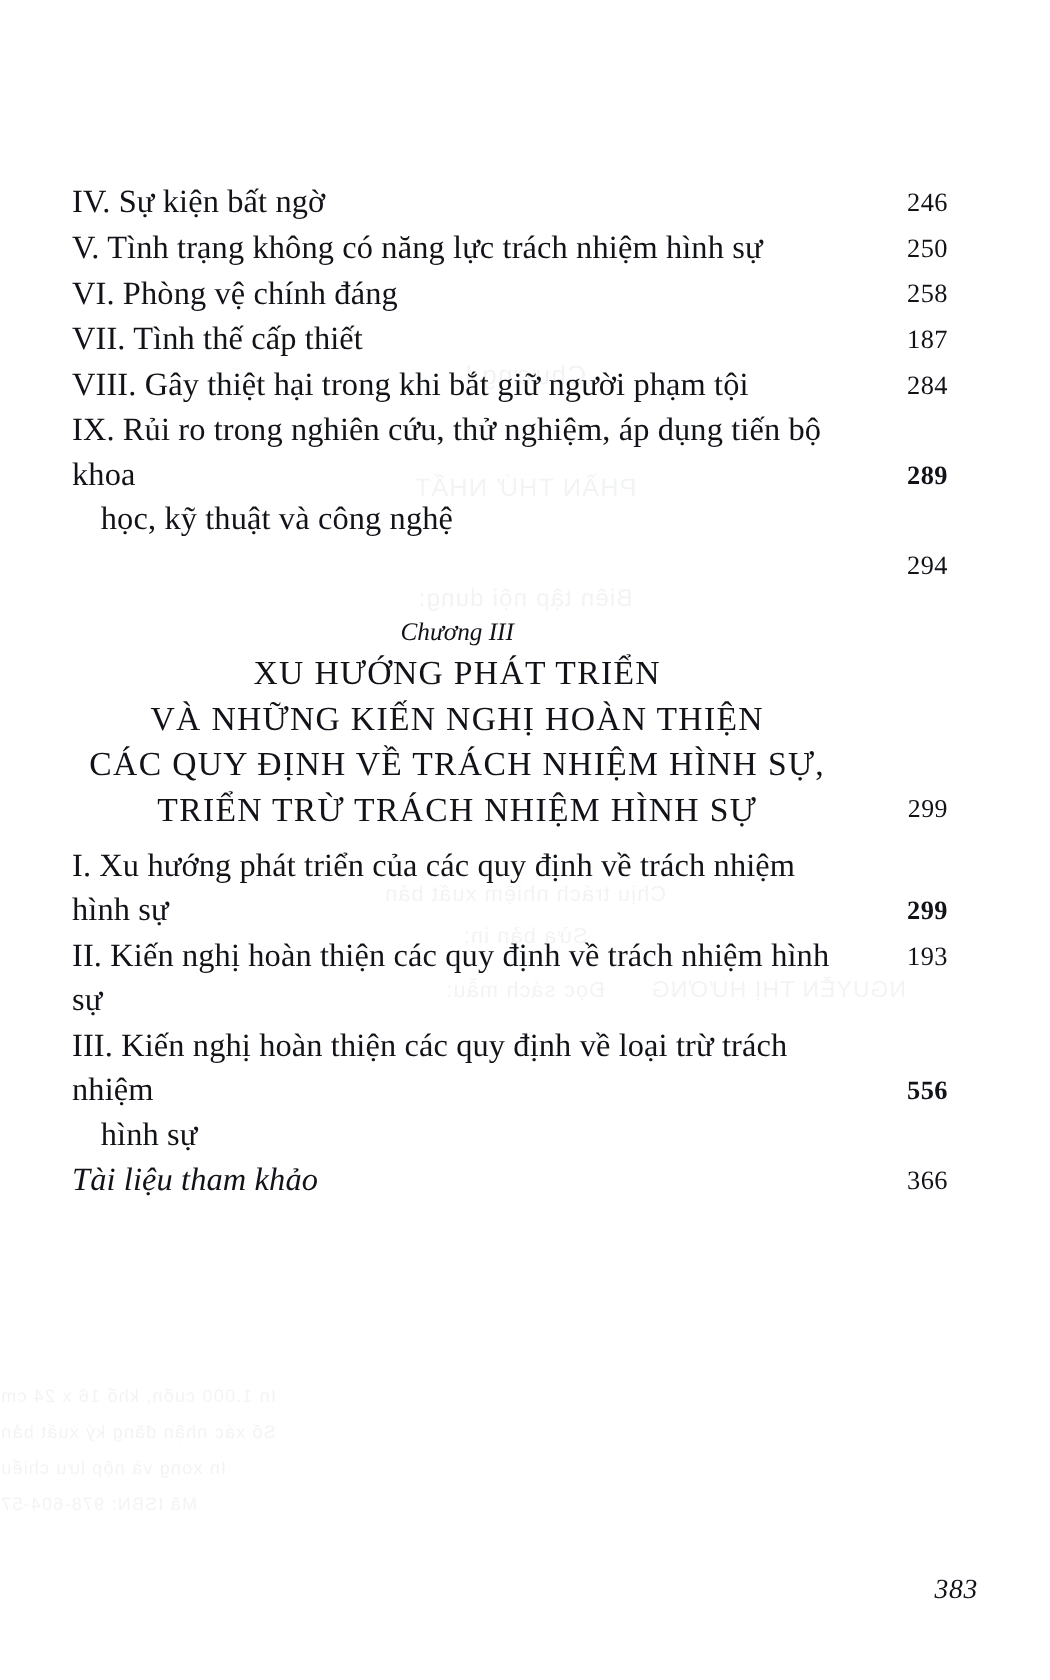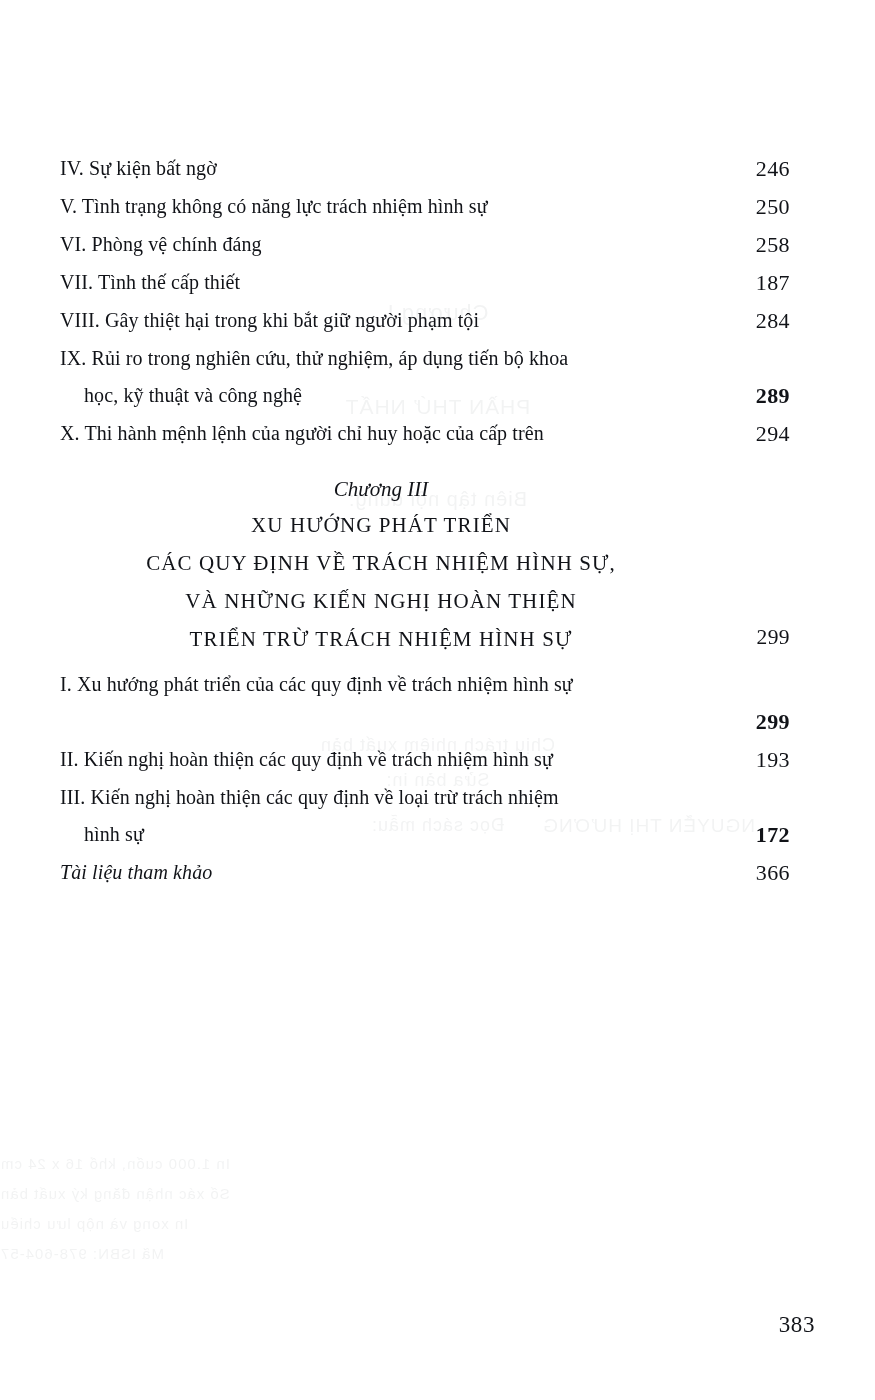--- a/index.html
+++ b/index.html
@@ -48,21 +48,21 @@
     width: 730px;
   }
 
   
   .toc-entry {
     position: relative;
     margin-bottom: 1px;
     min-height: 37px;
   }
   .toc-text {
-    font-size: 20px;
+    font-size: 27px;
     line-height: 37px;
     letter-spacing: 0.1px;
     max-width: 640px;
   }
   .toc-text .cont {
     display: block;
     padding-left: 24px;
   }
   .toc-page {
     position: absolute;
@@ -85,21 +85,21 @@
   }
   .chapter-label {
     text-align: center;
     font-style: italic;
     font-size: 21px;
     line-height: 34px;
     padding-right: 88px;
   }
   .chapter-title-line {
     text-align: center;
-    font-size: 21px;
+    font-size: 28px;
     line-height: 38px;
     letter-spacing: 1.1px;
     padding-right: 88px;
   }
   .chapter-page {
     position: absolute;
     right: 0;
     bottom: 2px;
     font-size: 21.5px;
     line-height: 38px;
@@ -113,20 +113,21 @@
   .italic-entry .toc-text {
     font-style: italic;
   }
 
   .folio {
     position: absolute;
     right: 60px;
     bottom: 62px;
     font-size: 23px;
     letter-spacing: 0.6px;
+    font-style: italic;
   }
 </style>
 </head>
 <body>
 
 <div class="page">
 
   <div class="bleed-through">
     <div class="bleed-line" style="top:300px; font-size:22px;">Chương I</div>
     <div class="bleed-line" style="top:395px; font-size:21px;">PHẦN THỨ NHẤT</div>
@@ -170,29 +171,28 @@
 
     <div class="toc-entry" style="min-height:74px;">
       <div class="toc-text">
         <span>IX. Rủi ro trong nghiên cứu, thử nghiệm, áp dụng tiến bộ khoa</span>
         <span class="cont">học, kỹ thuật và công nghệ</span>
       </div>
       <div class="toc-page second-line">289</div>
     </div>
 
     <div class="toc-entry">
-      <div class="toc-text">X. Thi hành mệnh lệnh của người chỉ huy hoặc của cấp trên</div>
       <div class="toc-page">294</div>
     </div>
 
     <div class="chapter-block">
       <div class="chapter-label">Chương III</div>
       <div class="chapter-title-line">XU HƯỚNG PHÁT TRIỂN</div>
+      <div class="chapter-title-line">VÀ NHỮNG KIẾN NGHỊ HOÀN THIỆN</div>
       <div class="chapter-title-line">CÁC QUY ĐỊNH VỀ TRÁCH NHIỆM HÌNH SỰ,</div>
-      <div class="chapter-title-line">VÀ NHỮNG KIẾN NGHỊ HOÀN THIỆN</div>
       <div class="chapter-title-line">TRIỂN TRỪ TRÁCH NHIỆM HÌNH SỰ</div>
       <div class="chapter-page">299</div>
     </div>
 
     <div class="toc-entry after-chapter" style="min-height:74px;">
       <div class="toc-text">
         <span>I. Xu hướng phát triển của các quy định về trách nhiệm hình sự</span>
       </div>
       <div class="toc-page second-line">299</div>
     </div>
@@ -200,21 +200,21 @@
     <div class="toc-entry">
       <div class="toc-text">II. Kiến nghị hoàn thiện các quy định về trách nhiệm hình sự</div>
       <div class="toc-page">193</div>
     </div>
 
     <div class="toc-entry" style="min-height:74px;">
       <div class="toc-text">
         <span>III. Kiến nghị hoàn thiện các quy định về loại trừ trách nhiệm</span>
         <span class="cont">hình sự</span>
       </div>
-      <div class="toc-page second-line">172</div>
+      <div class="toc-page second-line">556</div>
     </div>
 
     <div class="toc-entry italic-entry">
       <div class="toc-text">Tài liệu tham khảo</div>
       <div class="toc-page">366</div>
     </div>
 
   </div>
 
   <div class="folio">383</div>

